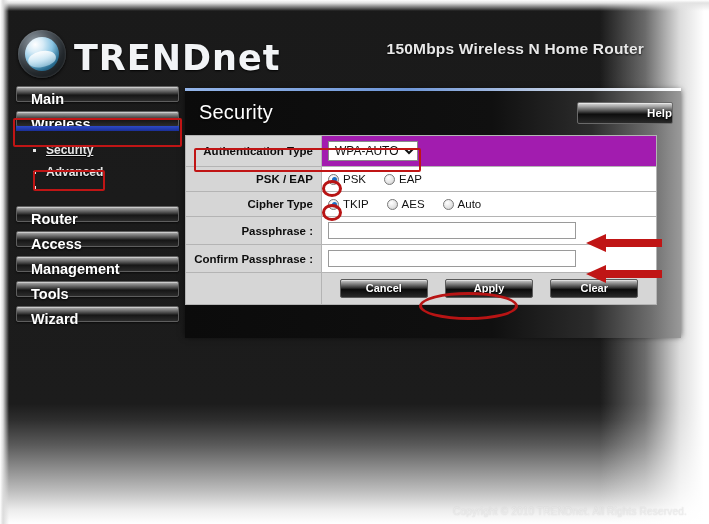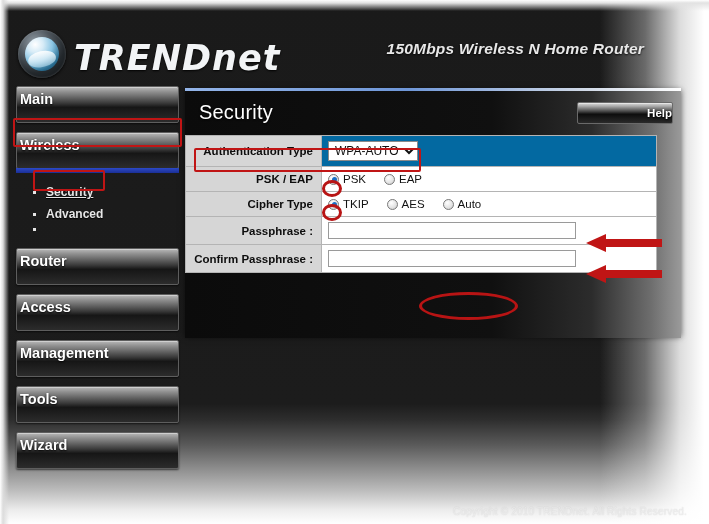--- a/index.html
+++ b/index.html
@@ -37,21 +37,21 @@
     position: absolute; left: 0; top: 0; width: 709px; height: 12px;
     background: linear-gradient(to bottom, #ffffff 0px, #e2e2e2 3px, rgba(255,255,255,0) 11px);
   }
   #bg-left {
     position: absolute; left: 0; top: 0; width: 10px; height: 524px;
     background: linear-gradient(to right, #ffffff 0px, #dcdcdc 3px, rgba(255,255,255,0) 9px);
   }
 
   
   #header {
-    position: absolute; left: 0; top: 8px; width: 674px; height: 78px; font-style: italic;
+    position: absolute; left: 0; top: 8px; width: 674px; height: 78px;
   }
   #logo-orb {
     position: absolute; left: 18px; top: 22px;
     width: 48px; height: 48px; border-radius: 50%;
     background:
       radial-gradient(circle at 34% 26%, #8f9aa3 0%, #4f575e 34%, #23282c 64%, #0d1012 100%);
     box-shadow: 0 1px 3px rgba(0,0,0,.9), inset 0 0 2px rgba(255,255,255,.25);
   }
   #logo-orb::after {
     content: "";
@@ -84,30 +84,30 @@
   }
   #model-line1 { font-size: 15.5px; letter-spacing: .2px; }
   #model-line2 { font-size: 14px; margin-top: 3px; letter-spacing: .6px; }
 
   
   #sidebar {
     position: absolute; left: 16px; top: 86px; width: 163px;
   }
   .nav-btn {
     position: relative;
-    height: 37px; width: 163px;
+    height: 16px; width: 163px;
     margin-bottom: 9px;
     border: 1px solid #5e5e5e;
     border-radius: 2px;
     background: linear-gradient(to bottom, #b9b9b9 0%, #8f8f8f 14%, #3a3a3a 46%, #161616 58%, #2c2c2c 100%);
     box-shadow: inset 0 1px 0 rgba(255,255,255,.35), 0 1px 2px rgba(0,0,0,.6);
     color: #ffffff;
     font-size: 14.5px; font-weight: bold;
     line-height: 24px;
-    padding-left: 3px;
+    padding-left: 14px;
     text-shadow: 0 1px 2px rgba(0,0,0,.95);
     cursor: pointer;
   }
   .nav-btn.active-bar::after {
     content: "";
     position: absolute; left: -1px; bottom: -5px; width: 163px; height: 5px;
     background: linear-gradient(to bottom, #2c49c6, #1b2f96);
   }
   .nav-group { margin-bottom: 9px; }
   .sub-list { padding: 3px 0 6px 0; }
@@ -193,21 +193,21 @@
     font-weight: bold;
     text-align: right;
     padding: 6px 8px 6px 4px !important;
     white-space: nowrap;
   }
   .val-cell {
     background: #ffffff;
     padding: 5px 6px !important;
     color: #121212;
   }
-  .row-auth .val-cell { background: #0369a1; }
+  .row-auth .val-cell { background: #a21caf; }
 
   select.ui-select {
     font-family: "Liberation Sans", sans-serif;
     font-size: 12px;
     padding: 1px 2px;
     border: 1px solid #8a8a8a;
     background: #ffffff;
     color: #111;
   }
   .radio-group { display: flex; align-items: center; gap: 4px; }
@@ -371,20 +371,28 @@
           </td>
         </tr>
 
         <tr>
           <td class="lbl-cell">Confirm Passphrase :</td>
           <td class="val-cell">
             <input class="txt" type="text" value="" style="">
           </td>
         </tr>
 
+        <tr>
+          <td class="lbl-cell">&nbsp;</td>
+          <td class="btn-cell">
+            <span class="form-btn">Cancel</span>
+            <span class="form-btn">Apply</span>
+            <span class="form-btn">Clear</span>
+          </td>
+        </tr>
       </tbody>
         </table>
     </div>
   </div>
 
   <div class="anno-box" style="left:194px; top:148px; width:227px; height:24px;"></div>
 
   <div class="anno-ellipse" style="left:322px; top:180px; width:20px; height:17px;"></div>
   <div class="anno-ellipse" style="left:322px; top:204px; width:20px; height:17px;"></div>
   <div class="anno-ellipse" style="left:419px; top:292px; width:99px; height:28px;"></div>

